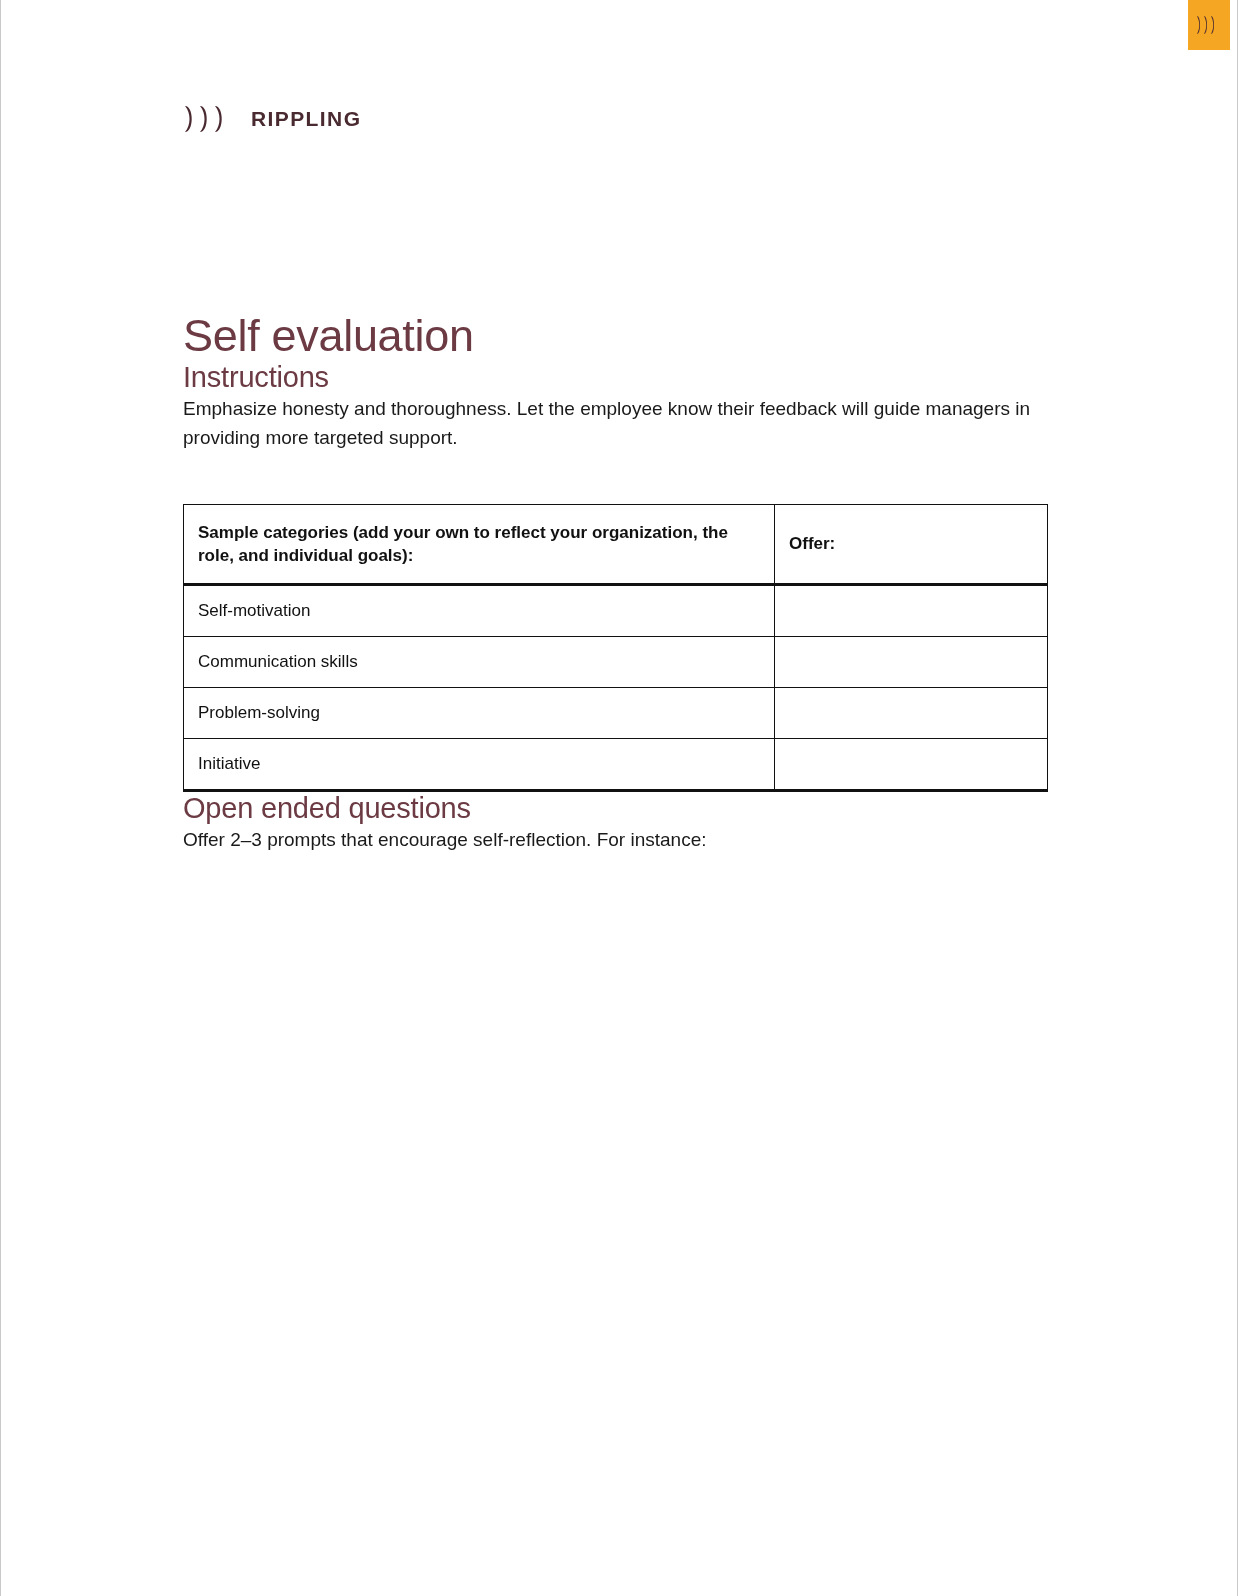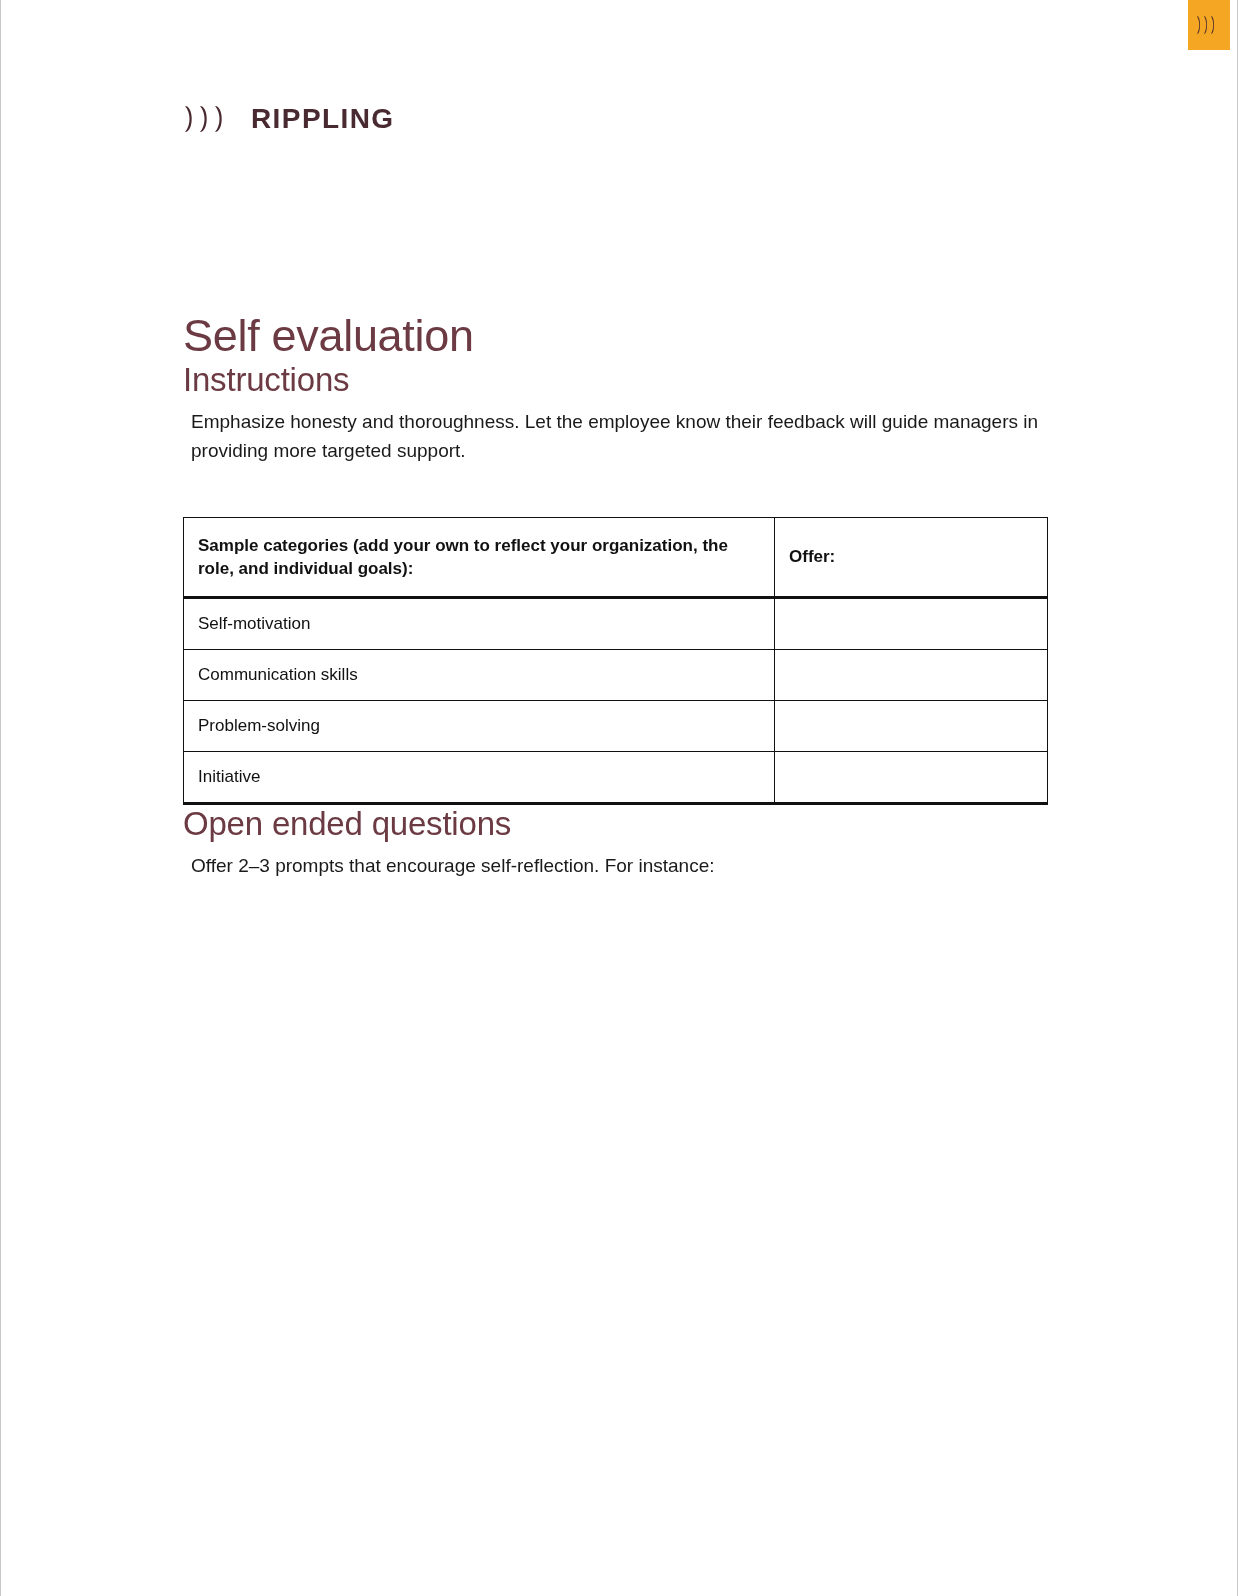--- a/index.html
+++ b/index.html
@@ -50,21 +50,21 @@
   }
 
   .logo-row {
     display: flex;
     align-items: center;
     margin-top: 103px;
     gap: 14px;
   }
   .logo-mark { display: block; }
   .logo-word {
-    font-size: 28px;
+    font-size: 21px;
     font-weight: bold;
     letter-spacing: 1.4px;
     color: #4a2a31;
     font-family: "Liberation Sans", sans-serif;
   }
 
   h1.doc-title {
     margin: 0;
     padding: 0;
     font-size: 45px;
@@ -79,31 +79,31 @@
     margin-top: 20px;
     font-size: 17px;
     font-weight: bold;
     color: #1a1a1a;
     line-height: 1.85;
   }
 
   h2.section-title {
     margin: 0;
     padding: 0;
-    font-size: 33px;
+    font-size: 29px;
     font-weight: normal;
     color: #6b3a43;
     letter-spacing: -0.2px;
   }
   .sec-instructions { margin-top: 148px; }
   .sec-assessment { margin-top: 58px; }
   .sec-open { margin-top: 90px; }
 
   p.body-text {
-    margin: 8px;
+    margin: 0;
     font-size: 19px;
     color: #1a1a1a;
     line-height: 1.55;
     max-width: 890px;
   }
   .instructions-body { margin-top: 26px; }
   .open-body { margin-top: 26px; font-size: 18px; }
 
   table.criteria {
     margin-top: 52px;

